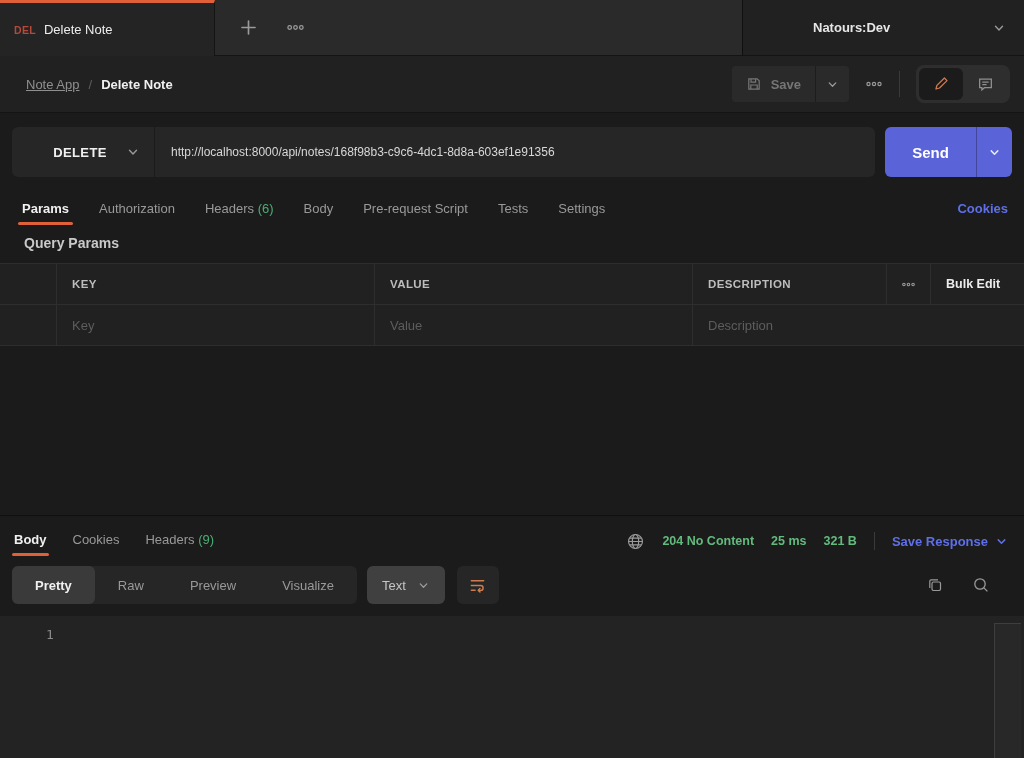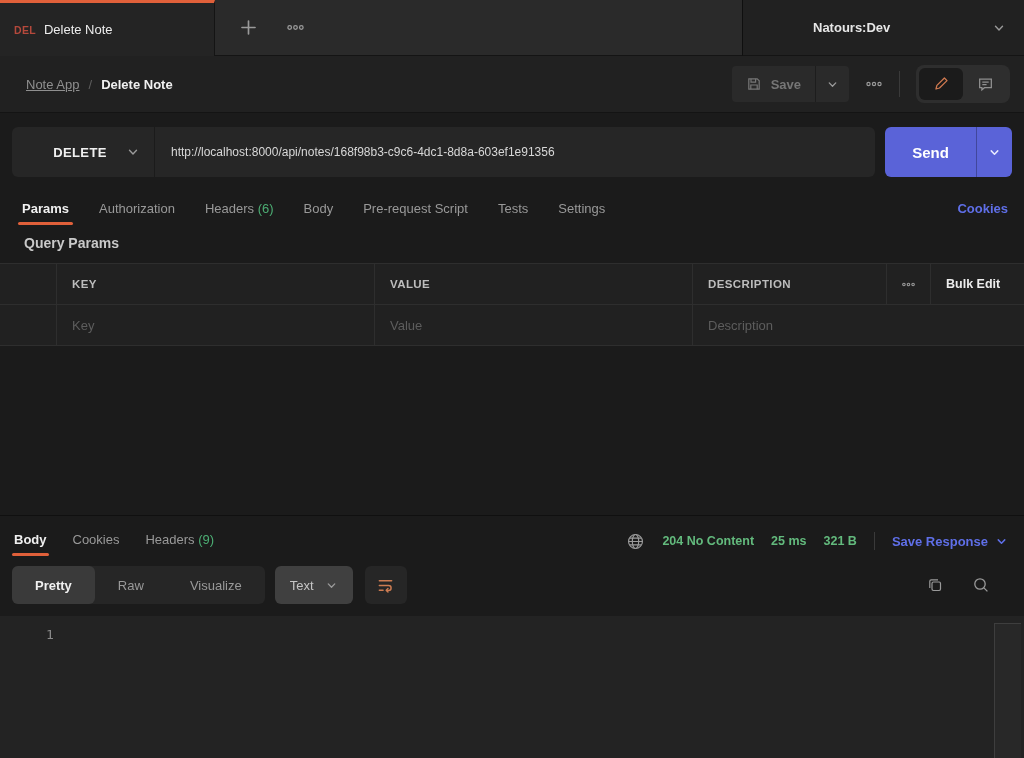--- a/index.html
+++ b/index.html
@@ -361,20 +361,21 @@
               </svg>
           </span>
         </span>
       </div>
     </div>
 
     <div class="resp-view-row">
       <div class="view-seg-control">
         <span class="view-seg active">Pretty</span>
         <span class="view-seg">Raw</span>
+        <span class="view-seg">Preview</span>
         <span class="view-seg">Visualize</span>
       </div>
       <div class="format-select">
         <span>Text</span>
         <span class="caret">
           <svg width="13" height="13" viewBox="0 0 16 16">
               <path d="M4 6l4 4.2L12 6" fill="none" stroke="currentColor" stroke-width="1.6" stroke-linecap="round" stroke-linejoin="round"></path>
             </svg>
         </span>
       </div>

